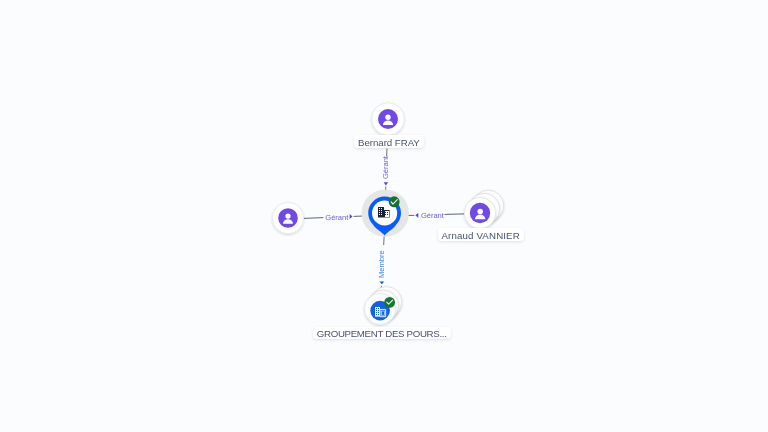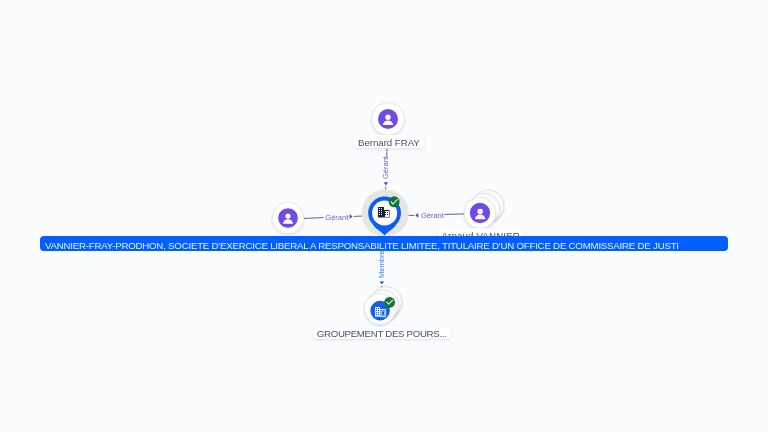--- a/index.html
+++ b/index.html
@@ -127,19 +127,18 @@
       <g>
         <circle cx="389.6" cy="302.4" r="5.4" fill="#15762f"></circle>
         <path d="M386.7,302.1 L388.7,304.2 L392.6,300.1" fill="none" stroke="#e9f7ee" stroke-width="1.1" stroke-linecap="round" stroke-linejoin="round"></path>
       </g>
     </g>
   </svg>
 
   <div class="node-label" style="left:354.1px;top:135.4px;letter-spacing:-0.05px;text-decoration:underline;"><span>Bernard FRAY</span></div>
   <div class="node-label" style="left:437.5px;top:228.3px;letter-spacing:0.15px;"><span>Arnaud VANNIER</span></div>
   <div class="node-label" style="left:312.8px;top:326.5px;letter-spacing:-0.32px;text-align:right;"><span>GROUPEMENT DES POURS...</span></div>
-  <div class="sel-label" style="left:40px;top:236px;width:678px;"><span>VANNIER-FRAY-PRODHON, SOCIETE D'EXERCICE LIBERAL A RESPONSABILITE LIMITEE, TITULAIRE D'UN OFFICE DE COMMISSAIRE DE JUSTI</span></div>
 
   <div class="elabel" style="left:325.3px;top:213.4px;">Gérant</div>
   <div class="elabel" style="left:420.9px;top:210.8px;">Gérant</div>
   <div class="elabel rot" style="left:390px;top:169.5px;">Gérant</div>
   <div class="elabel rot blue" style="left:386px;top:268.5px;">Membre</div>
 </div>
 
 </body></html>

